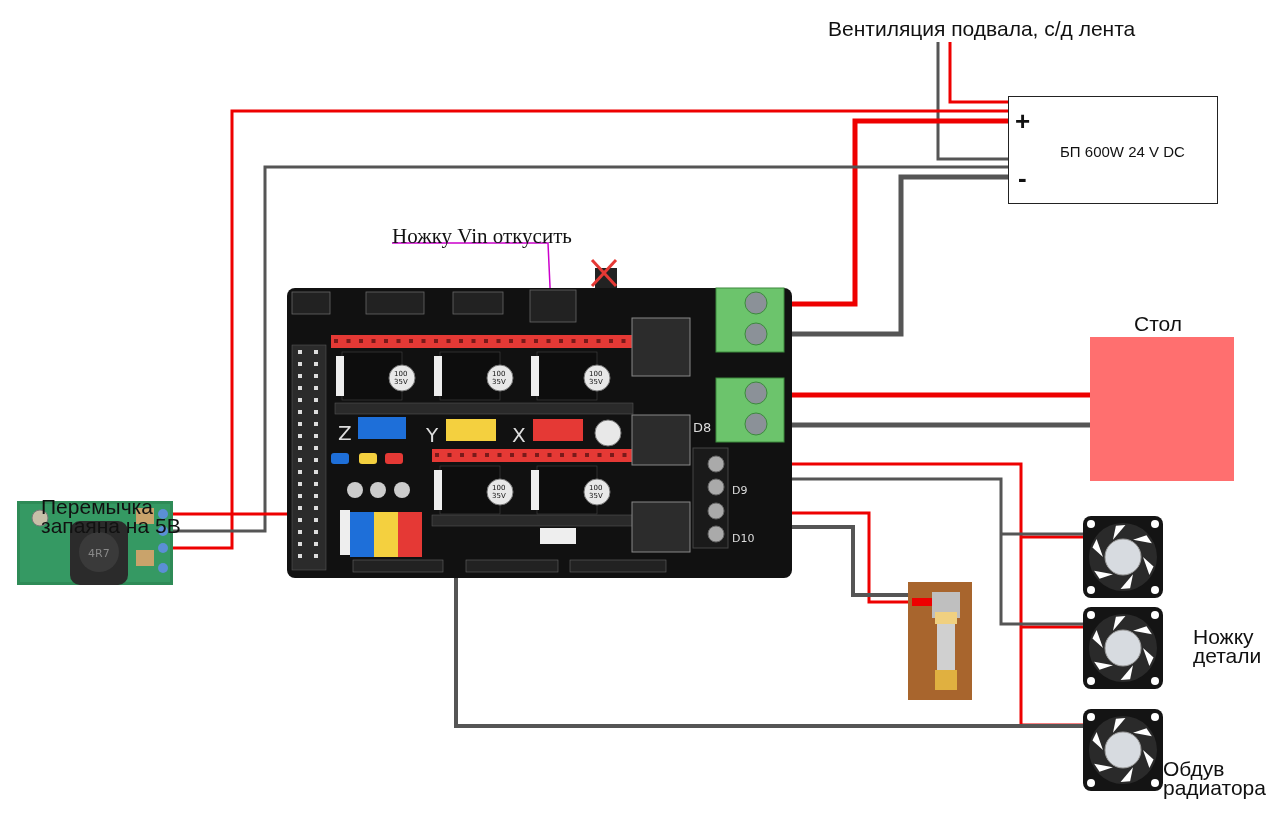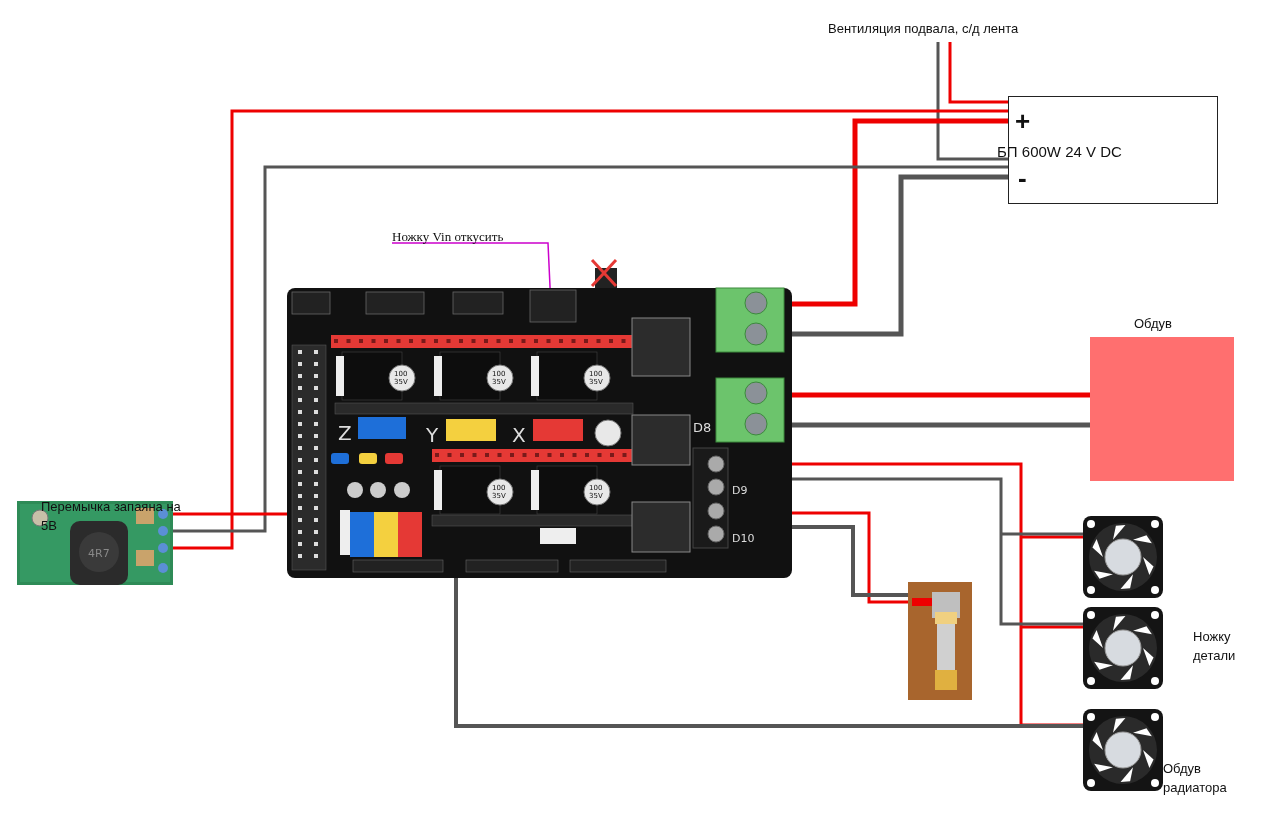--- a/index.html
+++ b/index.html
@@ -1,21 +1,21 @@
 <!DOCTYPE html>
 <html><head>
 <meta charset="utf-8">
 <style>
   html, body { margin:0; padding:0; background:#ffffff; }
   body { width:1282px; height:829px; position:relative; overflow:hidden; font-family:"Liberation Sans", sans-serif; }
   svg#diagram { position:absolute; left:0; top:0; }
-  .lbl { position:absolute; font-family:"Liberation Sans", sans-serif; color:#111; font-size:13px; line-height:19px; white-space:nowrap; }
+  .lbl { position:absolute; font-family:"Liberation Sans", sans-serif; color:#111; font-size:21px; line-height:19px; white-space:nowrap; }
   .lbl.multi { white-space:normal;margin-top:38px; }
   .psu-box { position:absolute; left:1008px; top:96px; width:210px; height:108px; border:1px solid #222; background:#fff; box-sizing:border-box; }
-  .psu-title { position:absolute; left:997px; top:143px; font-size:15px; color:#111; }
+  .psu-title { position:absolute; left:1060px; top:143px; font-size:15px; color:#111; }
   .psu-plus { position:absolute; left:1015px; top:106px; font-size:26px; font-weight:bold; color:#111; }
   .psu-minus { position:absolute; left:1018px; top:163px; font-size:26px; font-weight:bold; color:#111; }
   .bed { position:absolute; left:1090px; top:337px; width:144px; height:144px; background:#ff6f6f; }
 </style>
 </head>
 <body>
 
 <svg id="diagram" width="1282" height="829" viewBox="0 0 1282 829">
 
   <g fill="none" stroke-linejoin="miter">
@@ -306,19 +306,19 @@
 
 <div class="lbl" style="left:828px;top:19px;">Вентиляция подвала, с/д лента</div>
 
 <div class="psu-box"></div>
 <div class="psu-plus">+</div>
 <div class="psu-minus">-</div>
 <div class="psu-title">БП 600W 24 V DC</div>
 
 <div class="lbl" style="left:392px;top:227px;font-family:Liberation Serif, serif;">Ножку Vin откусить</div>
 
-<div class="lbl" style="left:1134px;top:314px;">Обдув</div>
+<div class="lbl" style="left:1134px;top:314px;">Стол</div>
 <div class="bed"></div>
 
 <div class="lbl multi" style="left:41px;top:459px;width:140px;">Перемычка запаяна на 5В</div>
 
 <div class="lbl multi" style="left:1193px;top:589px;width:80px;">Ножку детали</div>
 <div class="lbl multi" style="left:1163px;top:721px;width:90px;">Обдув радиатора</div>
 
 </body></html>

